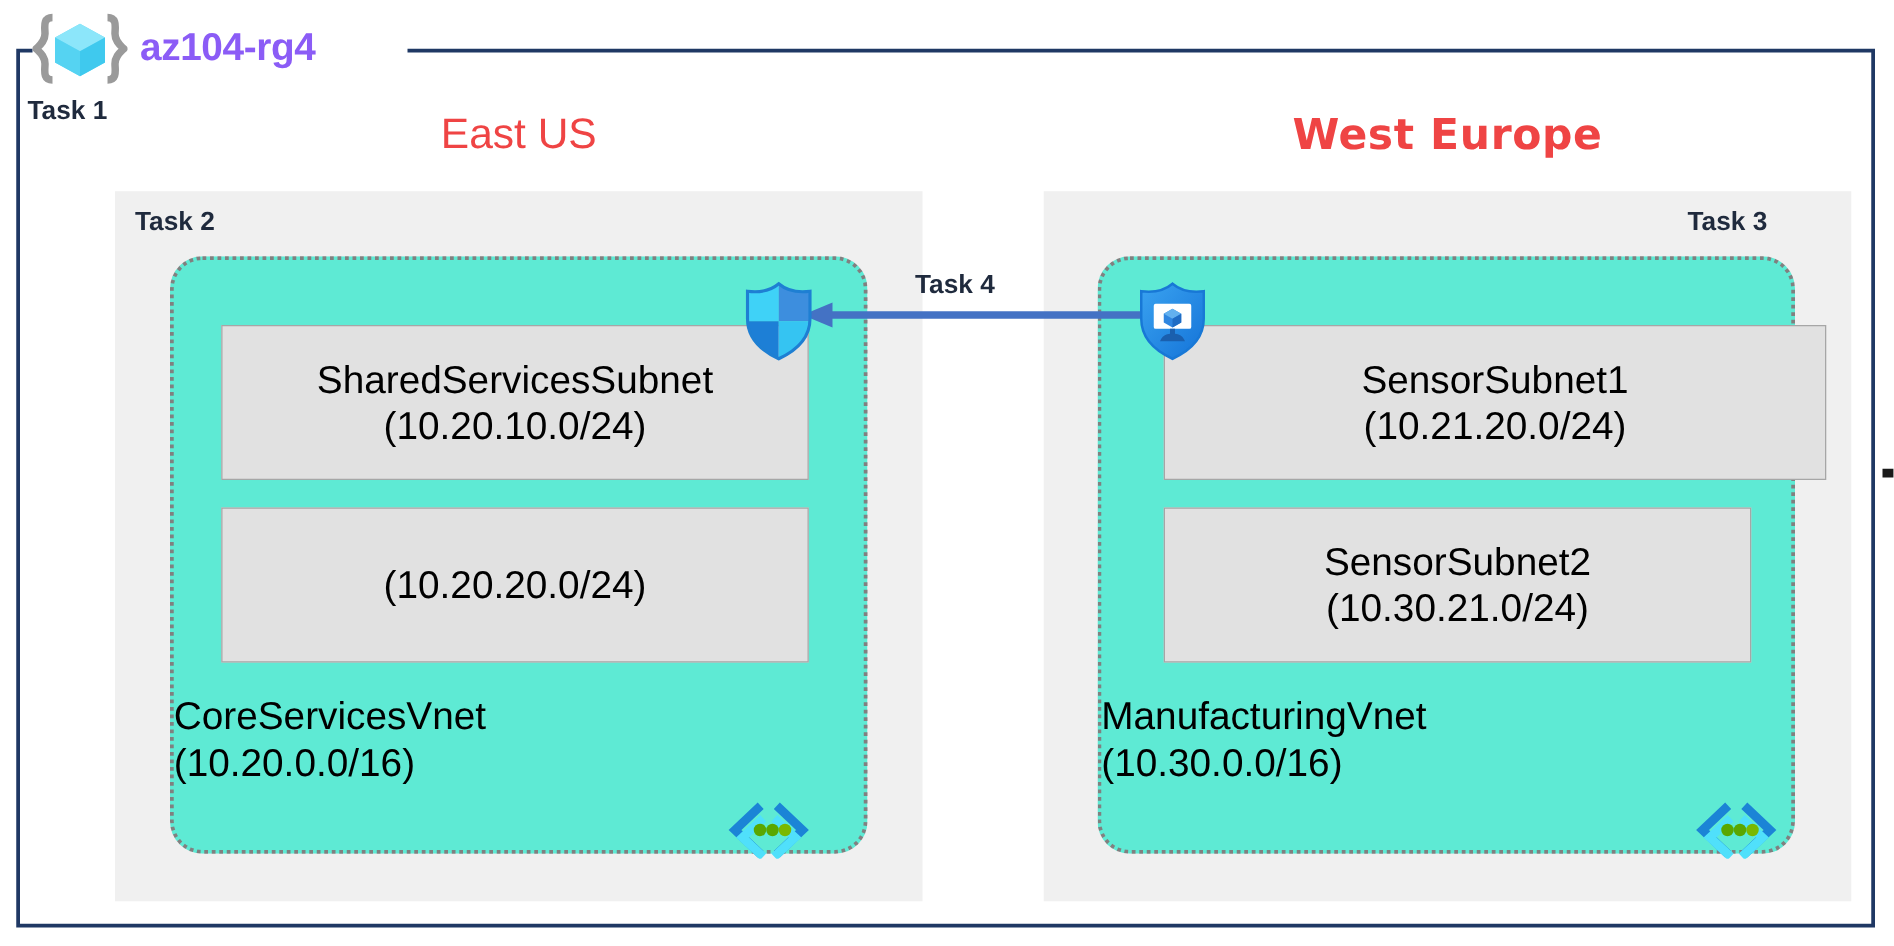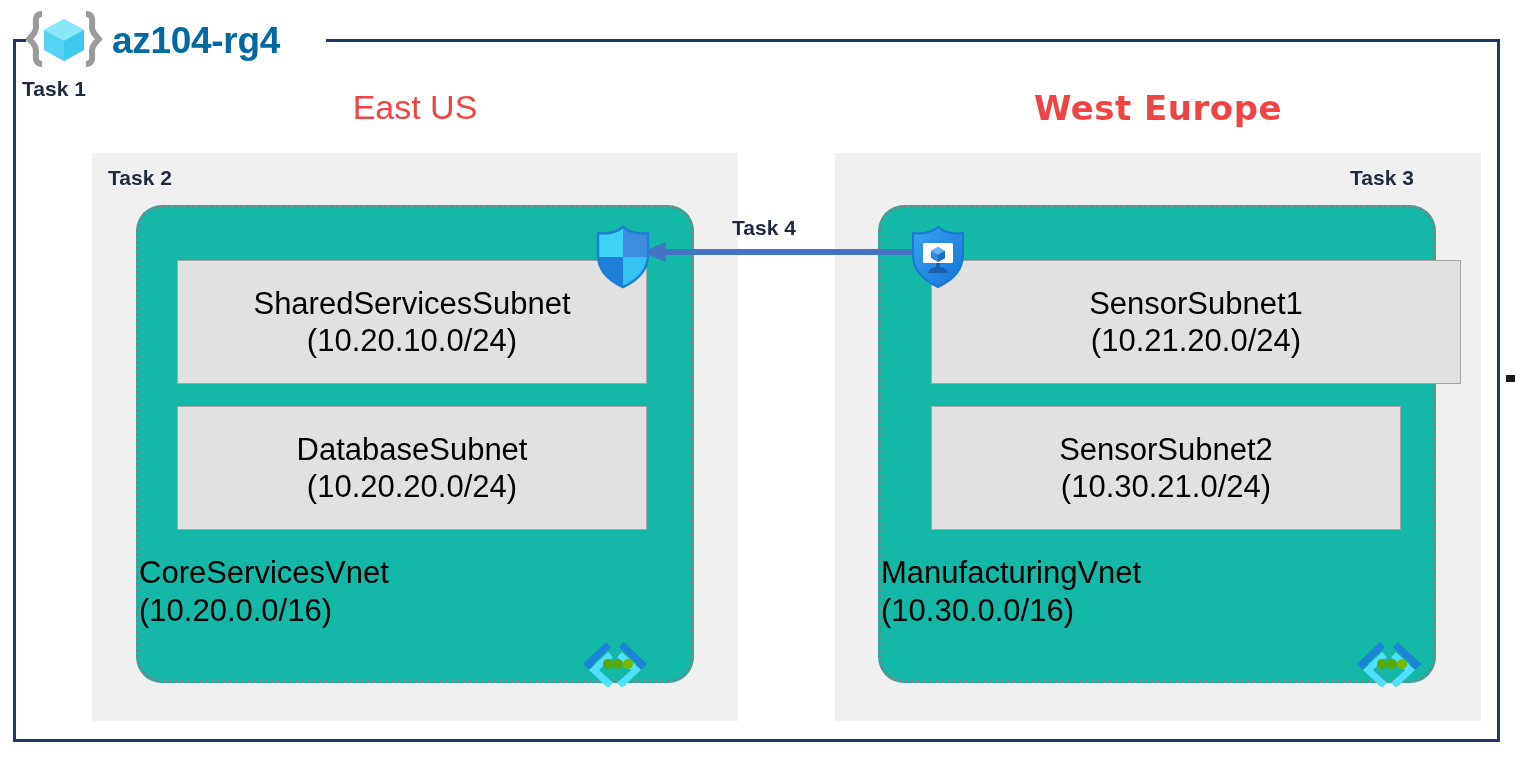--- a/index.html
+++ b/index.html
@@ -46,23 +46,23 @@
     left: 26px;
     top: 10px;
     width: 76px;
     height: 58px;
   }
 
   #rg-name {
     position: absolute;
     left: 112px;
     top: 20px;
-    font-size: 37px;
+    font-size: 31px;
     font-weight: bold;
-    color: #0369a1;
+    color: #8b5cf6;
     letter-spacing: -0.3px;
     white-space: nowrap;
   }
 
   
   .task-label {
     position: absolute;
     font-size: 21px;
     font-weight: bold;
     color: #1f2a3d;
@@ -102,21 +102,21 @@
     font-family: "DejaVu Sans", sans-serif;
     font-weight: 600;
     letter-spacing: 0.5px;
   }
 
   
   .vnet-box {
     position: absolute;
     border: 3px dotted #808080;
     border-radius: 26px;
-    background: #14b8a6;
+    background: #5eead4;
     box-sizing: border-box;
   }
   #vnet-left  { left: 136px; top: 205px; width: 558px; height: 478px; }
   #vnet-right { left: 878px; top: 205px; width: 558px; height: 478px; }
 
   .vnet-caption {
     position: absolute;
     width: 100%;
     text-align: left;
     font-size: 31px;
@@ -208,21 +208,20 @@
   <div class="task-label" id="task2">Task 2</div>
 
   <div class="vnet-box" id="vnet-left">
 
     <div class="subnet-box" style="left:38px; top:52px; width:470px; height:124px;">
       <span>SharedServicesSubnet</span>
       <span>(10.20.10.0/24)</span>
     </div>
 
     <div class="subnet-box" style="left:38px; top:198px; width:470px; height:124px;">
-      <span>DatabaseSubnet</span>
       <span>(10.20.20.0/24)</span>
     </div>
 
     <div class="vnet-caption" style="top:346px;">
       <span>CoreServicesVnet</span>
       <span class="line2">(10.20.0.0/16)</span>
     </div>
 
     <div class="vnet-icon" style="left:443px; top:433px;">
       <svg width="66" height="46" viewBox="0 0 66 46">

